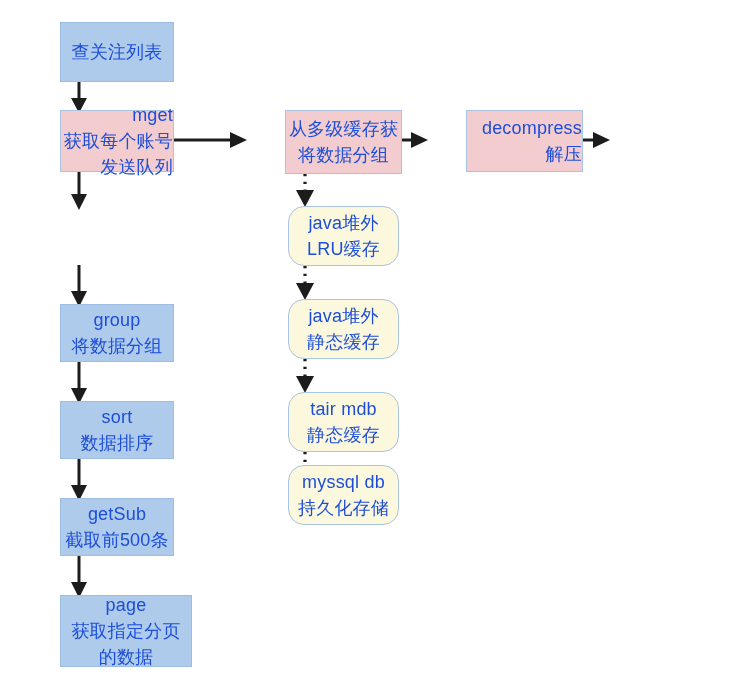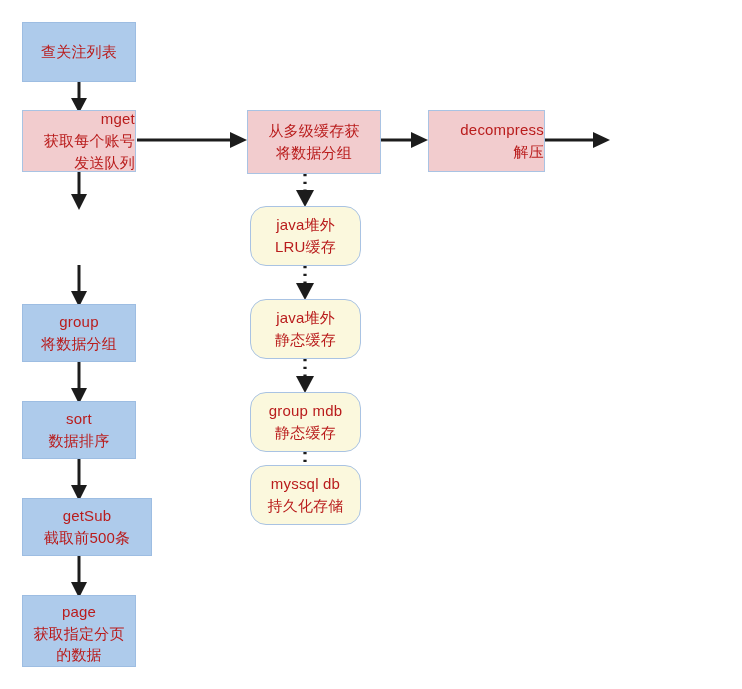--- a/index.html
+++ b/index.html
@@ -20,24 +20,25 @@
   }
   .node {
     position: absolute;
     box-sizing: border-box;
     border: 1.5px solid #aac4e0;
     display: flex;
     flex-direction: column;
     align-items: center;
     justify-content: center;
     text-align: center;
-    color: #b91c1c;
-    font-size: 15px;
+    color: #1d4ed8;
+    font-size: 18px;
     line-height: 1.45;
     letter-spacing: 0.2px;
+    margin-left: 38px;
   }
   .node .line {
     display: block;
     white-space: nowrap;
   }
   .node.blue  { background: #aecbeb; border-color: #9dbde2; }
   .node.pink  { background: #f2ccce; border-color: #a9c3e3; }
   .node.cream { background: #fbf8dd; border-color: #a9c3e3; border-radius: 16px; }
 
   
@@ -146,48 +147,48 @@
   <div class="node blue" style="left:22px; top:401px; width:114px; height:58px;">
     <span class="line">sort</span>
     <span class="line">数据排序</span>
   </div>
 
   <div class="node blue" style="left:22px; top:304px; width:114px; height:58px;">
     <span class="line">group</span>
     <span class="line">将数据分组</span>
   </div>
 
-  <div class="node blue" style="left:22px; top:498px; width:130px; height:58px;">
+  <div class="node blue" style="left:22px; top:498px; width:114px; height:58px;">
     <span class="line">getSub</span>
     <span class="line">截取前500条</span>
   </div>
 
-  <div class="node blue" style="left:22px; top:595px; width:114px; height:72px;justify-content:flex-end;">
+  <div class="node blue" style="left:22px; top:595px; width:132px; height:72px;">
     <span class="line">page</span>
     <span class="line">获取指定分页</span>
     <span class="line">的数据</span>
   </div>
 
-  <div class="node pink" style="left:247px; top:110px; width:134px; height:64px;">
+  <div class="node pink" style="left:247px; top:110px; width:117px; height:64px;">
     <span class="line">从多级缓存获</span>
     <span class="line">将数据分组</span>
   </div>
 
   <div class="node cream" style="left:250px; top:206px; width:111px; height:60px;">
     <span class="line">java堆外</span>
     <span class="line">LRU缓存</span>
   </div>
 
   <div class="node cream" style="left:250px; top:299px; width:111px; height:60px;">
     <span class="line">java堆外</span>
     <span class="line">静态缓存</span>
   </div>
 
   <div class="node cream" style="left:250px; top:392px; width:111px; height:60px;">
-    <span class="line">group mdb</span>
+    <span class="line">tair mdb</span>
     <span class="line">静态缓存</span>
   </div>
 
   <div class="node cream" style="left:250px; top:465px; width:111px; height:60px;">
     <span class="line">myssql db</span>
     <span class="line">持久化存储</span>
   </div>
 
   <div class="node pink" style="left:428px; top:110px; width:117px; height:62px;align-items:flex-end;">
     <span class="line">decompress</span>

